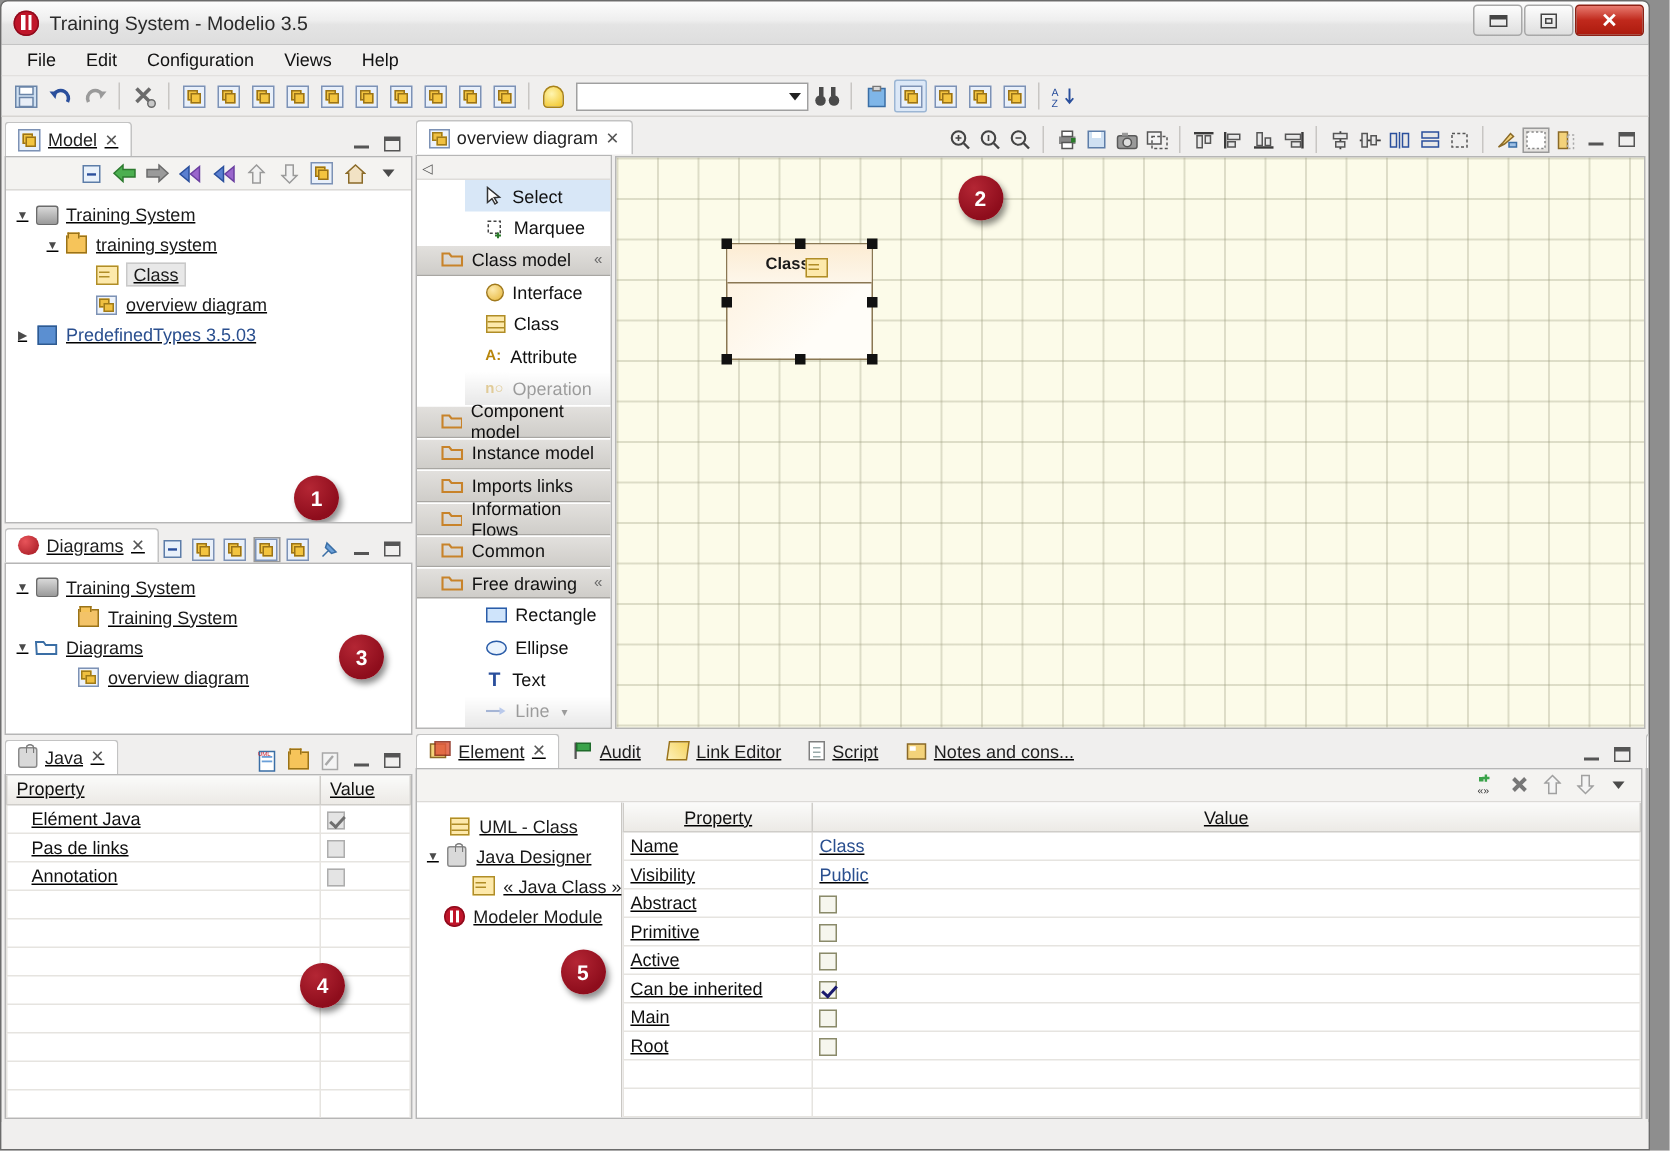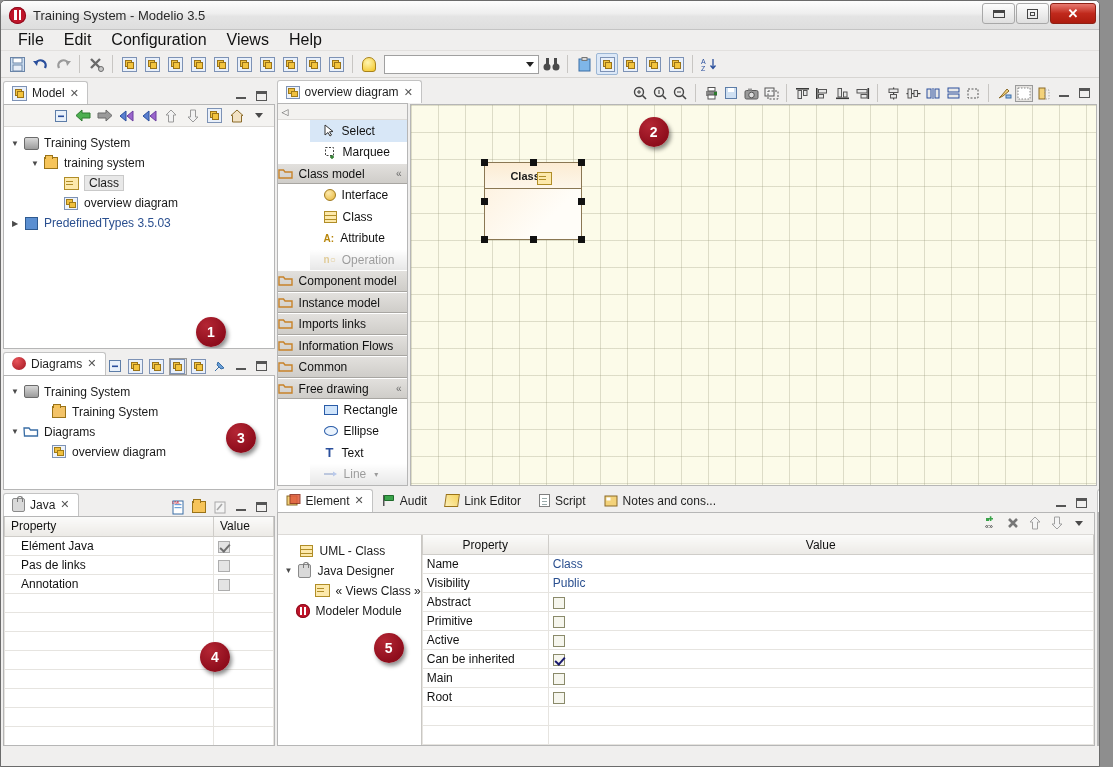--- a/index.html
+++ b/index.html
@@ -71,21 +71,21 @@
   .rest-glyph { width:11px;height:10px;border:1px solid #444; position:relative; }
   .rest-glyph:after{content:"";position:absolute;left:2px;top:2px;right:2px;bottom:2px;border:1px solid #444;}
 
   
   .menubar {
     height:21px; display:flex; align-items:center;
     background:#f0efee; padding-left:8px; gap:2px;
     border-bottom:1px solid #e2e0de;
     flex:0 0 auto;
   }
-  .menu-item { padding:2px 9px; font-size:16px; color:#111; cursor:default; }
+  .menu-item { padding:2px 9px; font-size:12px; color:#111; cursor:default; }
 
   
   .toolbar {
     height:27px; display:flex; align-items:center; gap:1px;
     background:#f0efee; padding:0 5px;
     border-bottom:1px solid #d7d5d2;
     flex:0 0 auto;
   }
   .tbtn { width:22px;height:22px; display:flex;align-items:center;justify-content:center; }
   .tbtn.sel { border:1px solid #9cb6d4; background:#dce8f7; border-radius:2px; }
@@ -97,21 +97,21 @@
   }
   .caret-dn { width:0;height:0;border-left:4px solid transparent;border-right:4px solid transparent;border-top:5px solid #222; }
 
   
   .workarea { flex:1 1 auto; display:flex; padding:2px; gap:2px; overflow:hidden; }
   .col-left { width:303px; display:flex; flex-direction:column; gap:2px; }
   .col-mid  { flex:1 1 auto; display:flex; flex-direction:column; gap:2px; min-width:0;}
   .row-top  { flex:1 1 auto; display:flex; gap:2px; min-height:0;}
 
   
-  .view { background:#f0efee; display:flex; flex-direction:column; min-height:0; min-width:0;}
+  .view { background:#f0efee; display:flex; flex-direction:column; min-height:0; min-width:0;text-decoration:underline;}
   .view-tabs {
     height:24px; display:flex; align-items:flex-end; position:relative;
     background:#f0efee;
   }
   .vtab {
     height:23px; display:flex; align-items:center; gap:5px; padding:0 8px;
     font-size:12px; color:#1f1f1f;
     border:1px solid transparent; border-bottom:none;
   }
   .vtab.active {
@@ -153,21 +153,21 @@
     z-index:40;
   }
 
   
   .palette { width:131px; display:flex; flex-direction:column; }
   .pal-body { flex:1 1 auto; background:#fff; border:1px solid #b6b6b6; display:flex; flex-direction:column; overflow:hidden;}
   .pal-arrow-row { height:16px; background:#f3f2f0; border-bottom:1px solid #dedcd9; display:flex;align-items:center; padding-left:4px;}
   .pal-item { height:22px; display:flex; align-items:center; gap:6px; padding-left:14px; font-size:12px; color:#111;margin-left:32px; }
   .pal-item.sel { background:#d8e7f7; }
   .pal-group {
-    height:22px; display:flex; align-items:center; gap:6px; padding-left:0;
+    height:22px; display:flex; align-items:center; gap:6px; padding-left:16px;
     font-size:12px; color:#111;
     background:linear-gradient(#e2e0dd,#cfcdc9);
     border-top:1px solid #fff; border-bottom:1px solid #a8a6a2;
   }
   .pal-group .chev { margin-left:auto; padding-right:5px; color:#6b6b6b; font-size:10px; }
   .pal-item.faded { opacity:.42; background:linear-gradient(#ffffff 0%, #c9c9c9 100%); }
 
   
   .canvas-wrap { flex:1 1 auto; display:flex; flex-direction:column; min-width:0;}
   .canvas-head { height:24px; display:flex; align-items:flex-end; }
@@ -1040,21 +1040,21 @@
                   <span class="arrow">▼</span>
                   <span class="ico">
                       <span class="ic-java"></span>
                     </span>
                   <span class="lbl">Java Designer</span>
                 </div>
                 <div class="trow" style="padding-left:36px">
                   <span class="ico">
                       <span class="ic-stereo"></span>
                     </span>
-                  <span class="lbl">« Views Class »</span>
+                  <span class="lbl">« Java Class »</span>
                 </div>
                 <div class="trow" style="padding-left:16px">
                   <span class="ico">
                       <span class="ic-circle-r"></span>
                     </span>
                   <span class="lbl">Modeler Module</span>
                 </div>
                 <div class="badge" style="left:96px;top:120px;">5</div>
               </div>
               <div class="elem-props">

